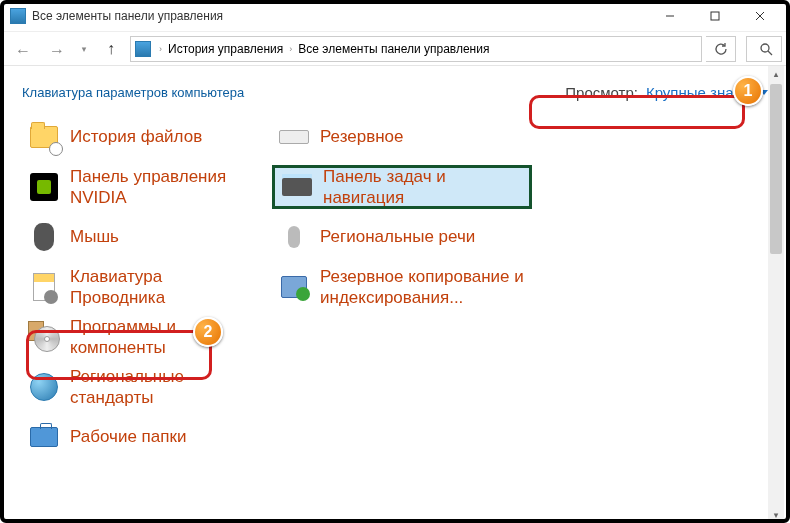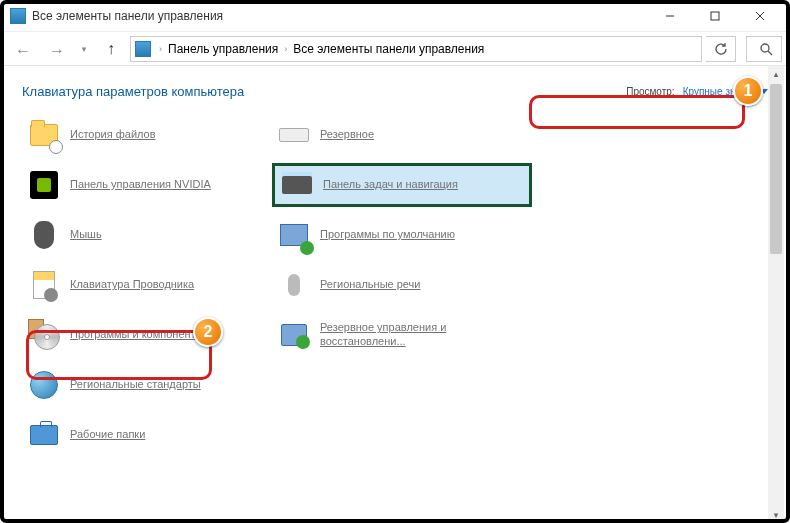--- a/index.html
+++ b/index.html
@@ -16,30 +16,30 @@
   .navbtn.enabled { color: #333; }
   .addressbar { flex: 1; height: 26px; border: 1px solid #ccc; display: flex; align-items: center; padding: 0 4px; font-size: 12px; background: #fff; }
   .addr-icon { width: 16px; height: 16px; margin-right: 6px; background: linear-gradient(#4aa3df,#2a7ab0); border:1px solid #2a7ab0; }
   .crumb { color: #000; padding: 2px 4px; }
   .crumb-sep { color: #888; margin: 0 2px; font-size: 9px; }
   .refreshbox { width: 30px; height: 26px; border: 1px solid #ccc; border-left: none; display: flex; align-items: center; justify-content: center; color: #555; margin-right: 6px; }
   .searchbox { width: 36px; height: 26px; border: 1px solid #ccc; display: flex; align-items: center; justify-content: flex-end; padding-right: 8px; color: #555; }
   .content { flex: 1; position: relative; overflow: hidden; }
   .header-row { display: flex; align-items: center; padding: 18px 22px 14px 22px; }
   .header-title { font-size: 13px; color: #0b5c9e; }
-  .header-right { margin-left: auto; display: flex; align-items: flex-end; gap: 8px; font-size: 10px; }
+  .header-right { margin-left: auto; display: flex; align-items: flex-end; gap: 8px; font-size: 15px; }
   .view-label { color: #444; }
   .view-value { color: #1a6fc4; display: flex; align-items: center; gap:4px; }
   .view-value .tri { width:0;height:0;border-left:4px solid transparent;border-right:4px solid transparent;border-top:5px solid #1a6fc4; }
   .items-area { display: flex; gap: 10px; padding: 0 22px 20px 22px; }
   .column { width: 240px; display: flex; flex-direction: column; gap: 6px; }
   .item { display: flex; align-items: center; gap: 10px; padding: 4px 6px; height: 44px; }
   .item.selected { background: #cfe8f8; border:3px solid #14532d; }
   .item .ico { width: 32px; height: 32px; flex-shrink:0; display:flex; align-items:center; justify-content:center; position:relative; }
-  .item .lbl { font-size: 11px; color: #737373; line-height: 1.25; text-decoration: underline; }
+  .item .lbl { font-size: 17px; color: #c2410c; line-height: 1.25; }
   .scrollbar { position:absolute; right:6px; top:0; bottom:0; width:16px; background:#f1f1f1; display:flex; flex-direction:column; }
   .scrollbar .arrow { height:16px; display:flex; align-items:center; justify-content:center; color:#666; font-size:9px; }
   .scrollbar .thumb { margin:2px; height:170px; background:#c8c8c8; border-radius:2px; }
   .callout { position: absolute; border: 3px solid #d21f1f; border-radius: 10px; pointer-events: none; z-index:50; }
   .badge { position: absolute; width: 30px; height: 30px; border-radius: 50%; background: radial-gradient(circle at 30% 30%, #ffb347, #e67200); border: 2px solid #fff; box-shadow: 0 1px 3px rgba(0,0,0,0.5); color: #fff; font-weight: bold; font-size: 16px; display: flex; align-items: center; justify-content: center; z-index:60; }
   
   .ico-folder { width:28px;height:22px;background:#ffd567;border-radius:2px;border:1px solid #e0a838;position:relative; }
   .ico-folder::before{content:"";position:absolute;top:-5px;left:0;width:12px;height:6px;background:#ffd567;border:1px solid #e0a838;border-bottom:none;border-radius:2px 2px 0 0;}
   .ico-clock{position:absolute;right:-3px;bottom:-3px;width:14px;height:14px;background:#fff;border:1px solid #888;border-radius:50%;}
   .ico-mouse{width:20px;height:28px;background:#555;border-radius:10px 10px 12px 12px;}
@@ -95,21 +95,21 @@
   </div>
 
   <div class="navrow">
     <div class="navbtn">←</div>
     <div class="navbtn">→</div>
     <div class="navbtn" style="width:16px;font-size:9px;">▾</div>
     <div class="navbtn enabled">↑</div>
     <div class="addressbar">
       <div class="addr-icon"></div>
       <span class="crumb-sep">›</span>
-      <span class="crumb">Панель управления</span>
+      <span class="crumb">История управления</span>
       <span class="crumb-sep">›</span>
       <span class="crumb">Все элементы панели управления</span>
     </div>
     <div class="refreshbox">
         <svg width="14" height="14" viewBox="0 0 14 14">
           <path d="M12 7a5 5 0 1 1-1.5-3.5" fill="none" stroke="#555" stroke-width="1.3"></path>
           <path d="M11 1v3h-3" fill="none" stroke="#555" stroke-width="1.3"></path>
         </svg>
       </div>
     <div class="searchbox">
@@ -191,36 +191,29 @@
           <div class="lbl">Резервное</div>
         </div>
         <div class="item selected">
           <div class="ico">
               <div class="ico-panel"></div>
             </div>
           <div class="lbl">Панель задач и навигация</div>
         </div>
         <div class="item">
           <div class="ico">
-              <div class="ico-desk"></div>
-              <div class="ico-check"></div>
-            </div>
-          <div class="lbl">Программы по умолчанию</div>
-        </div>
-        <div class="item">
-          <div class="ico">
               <div class="ico-mic"></div>
             </div>
           <div class="lbl">Региональные речи</div>
         </div>
         <div class="item">
           <div class="ico">
               <div class="ico-safe"></div>
             </div>
-          <div class="lbl">Резервное управления и восстановлени...</div>
+          <div class="lbl">Резервное копирование и индексирования...</div>
         </div>
       </div>
     </div>
 
     <div class="scrollbar">
       <div class="arrow">▴</div>
       <div class="thumb"></div>
       <div style="flex:1"></div>
       <div class="arrow">▾</div>
     </div>

